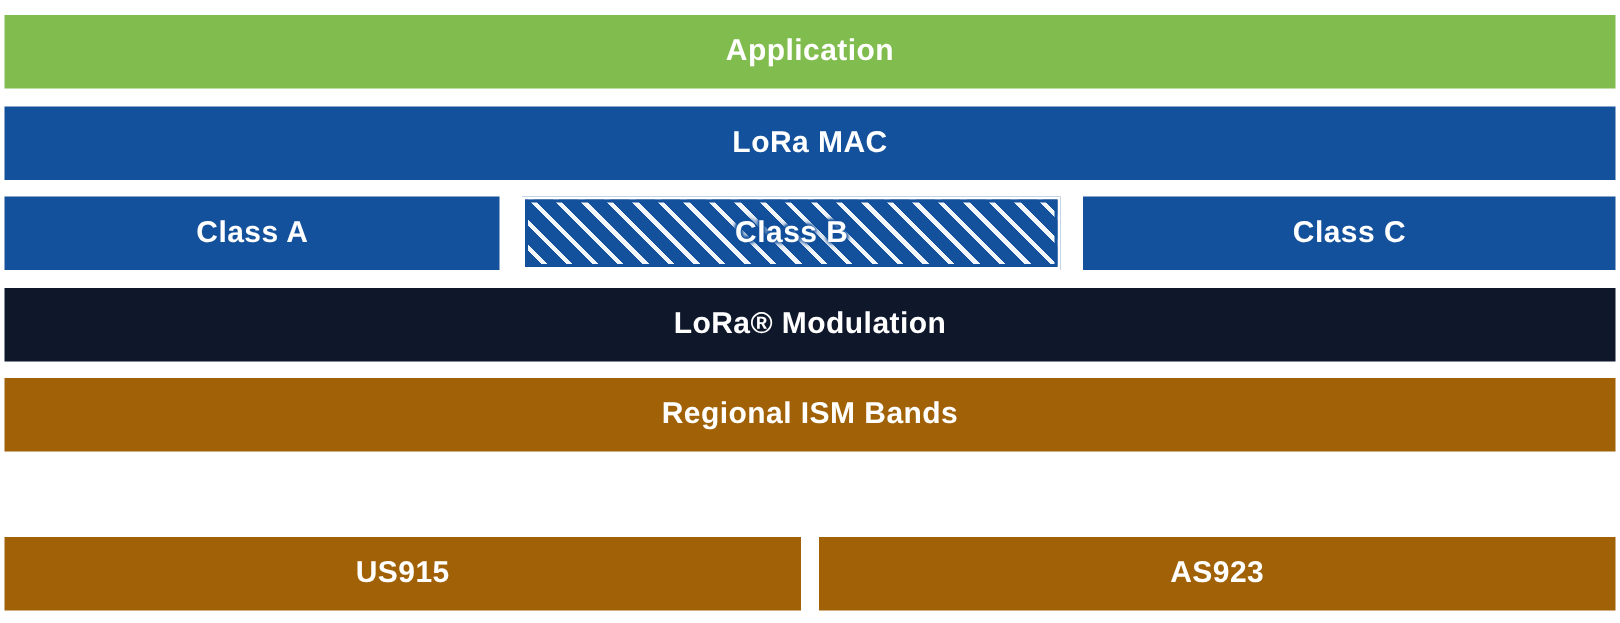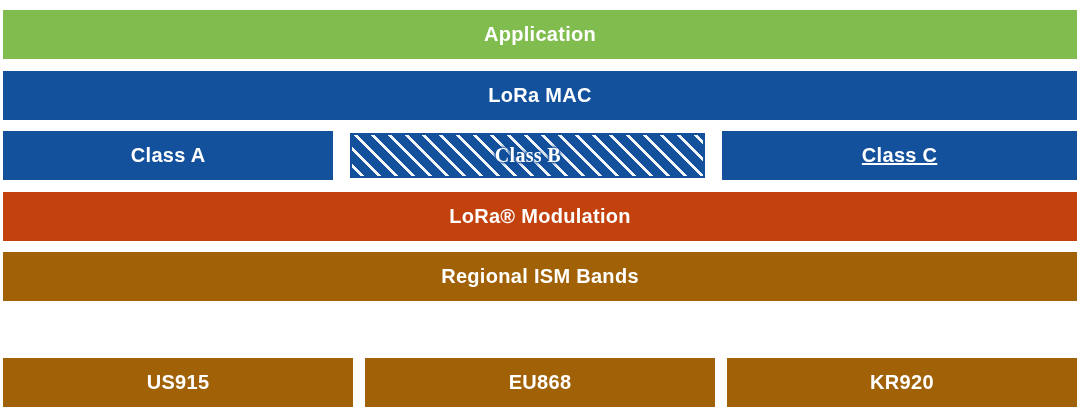--- a/index.html
+++ b/index.html
@@ -31,46 +31,45 @@
     color: #ffffff;
     font-weight: bold;
     font-size: 20px;
     letter-spacing: 0.3px;
     height: 100%;
     box-sizing: border-box;
   }
   .full { width: 100%; }
   .green { background: #80bd4e; }
   .blue  { background: #14519c; align-items: center; }
-  .red   { background: #c2410c; }
+  .red   { background: #0f172a; }
   .gray  { background: #a16207; }
 
   .classes-row { gap: 15px; }
   .class-a { flex: 0.95; }
   .class-b {
     flex: 1.02;
     position: relative;
     background-image: repeating-linear-gradient(
       45deg,
       rgba(255,255,255,0)   0px,
       rgba(255,255,255,0)   9px,
       rgba(255,255,255,0.95) 9px,
       rgba(255,255,255,0.95) 12px
     );
     border: 2px solid #ffffff;
     outline: 2px solid #14519c;
     outline-offset: -4px;
-    font-family: Liberation Serif, serif;
   }
   .class-b span {
     position: relative;
     z-index: 2;
     text-shadow: 0 0 6px #14519c, 0 0 3px #14519c, 1px 1px 2px #14519c, -1px -1px 2px #14519c;
   }
-  .class-c { flex: 1.02; text-decoration: underline; }
+  .class-c { flex: 1.02; }
 
   .bands-row { gap: 12px; margin-top: 45px; }
   .band { flex: 1; }
 </style>
 </head>
 <body>
 
 <div class="stack">
 
   <div class="row">
@@ -107,20 +106,17 @@
     <div class="bar gray full">
       <span>Regional ISM Bands</span>
     </div>
   </div>
 
   <div class="row bands-row">
     <div class="bar gray band">
       <span>US915</span>
     </div>
     <div class="bar gray band">
-      <span>EU868</span>
-    </div>
-    <div class="bar gray band">
-      <span>KR920</span>
+      <span>AS923</span>
     </div>
   </div>
 
 </div>
 
 </body></html>

